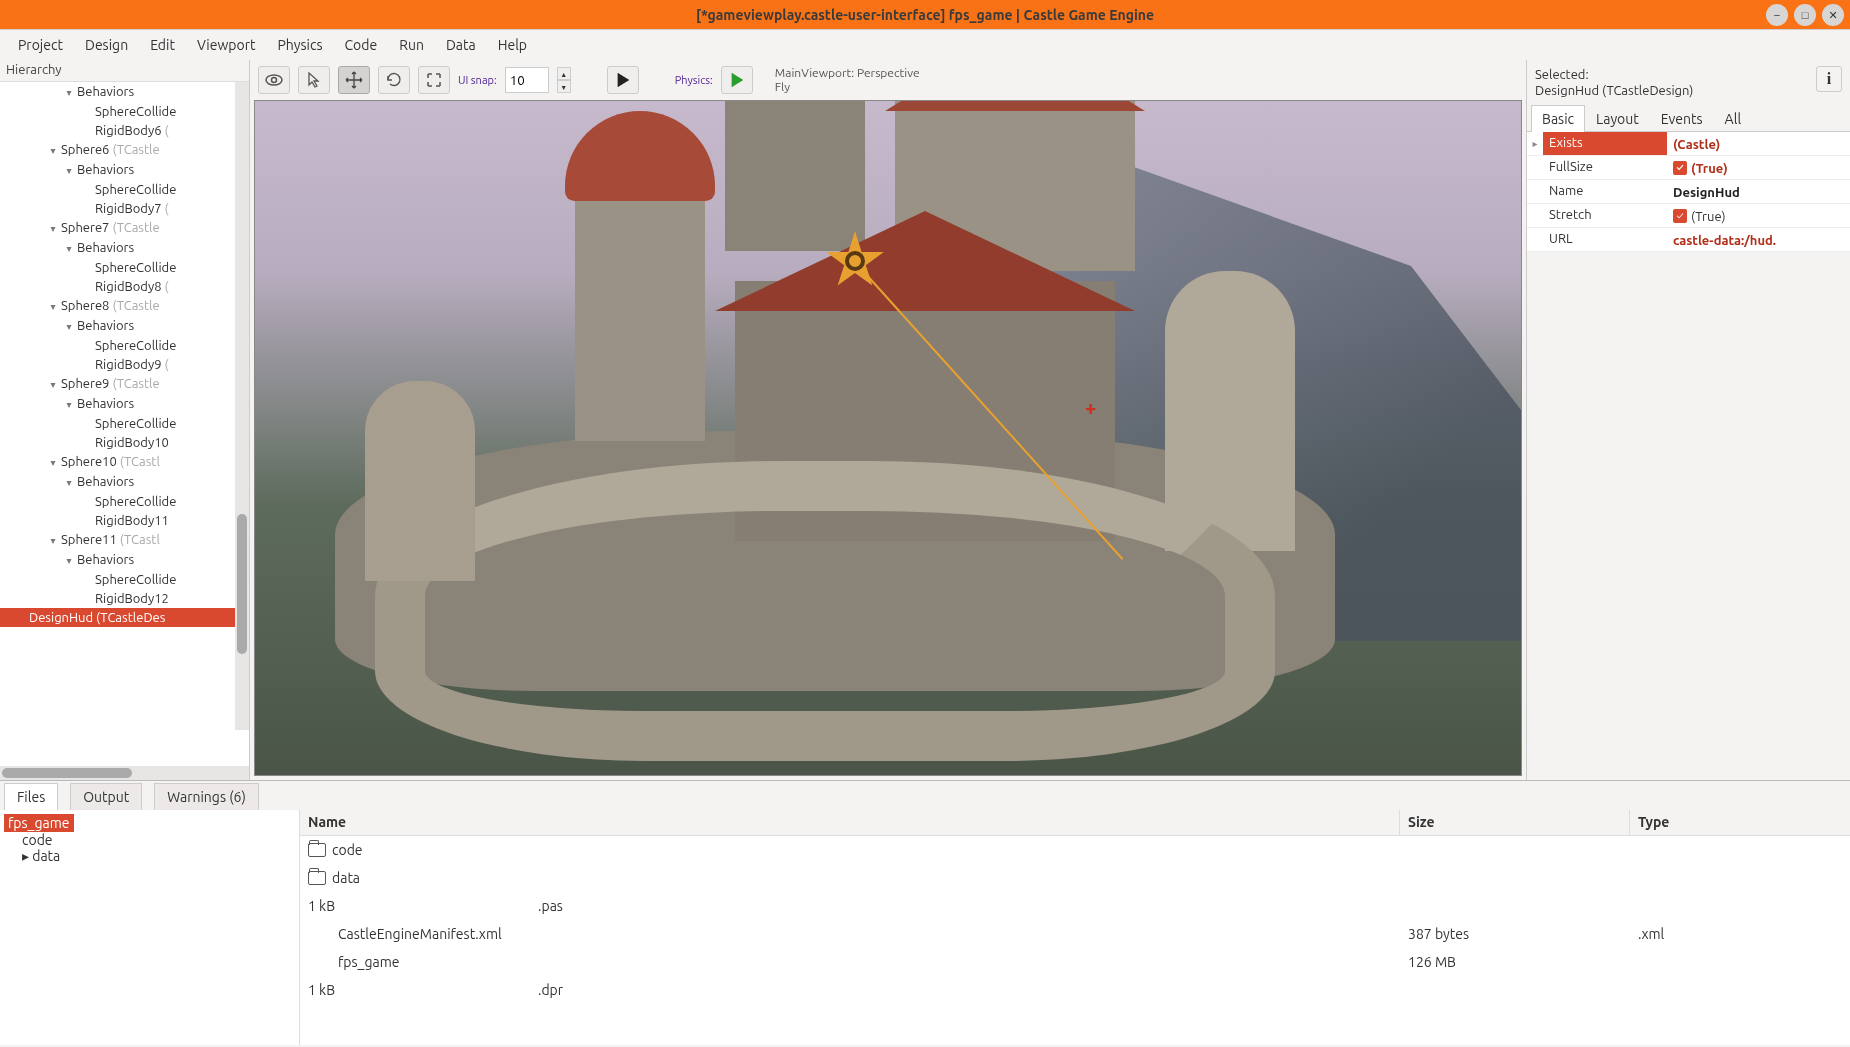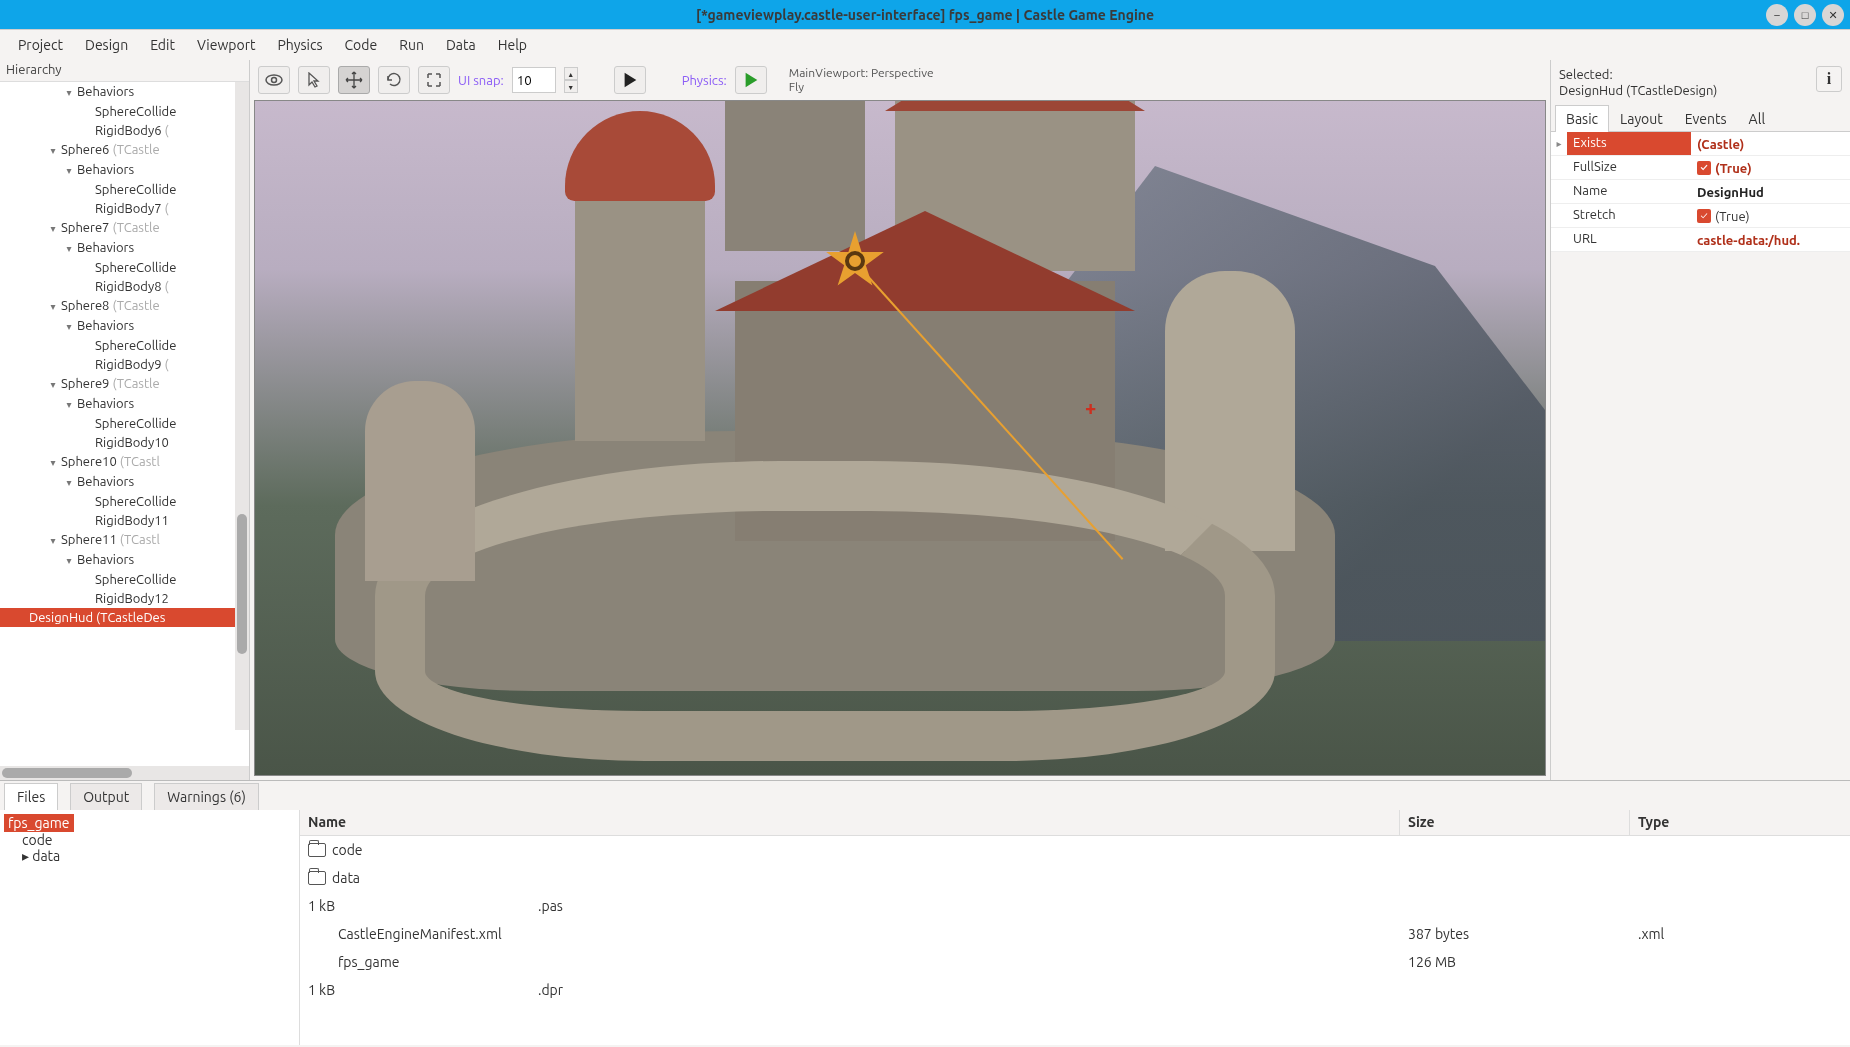--- a/index.html
+++ b/index.html
@@ -1,19 +1,19 @@
 <!DOCTYPE html>
 <html><head>
 <meta charset="utf-8">
 <style>
   * { box-sizing: border-box; margin: 0; padding: 0; font-family: "Ubuntu", "Segoe UI", sans-serif; }
   body { background: #f5f3f2; font-size: 13px; color: #333; overflow: hidden; width: 1850px; height: 1047px; }
 
   
-  .titlebar { height: 30px; background: #0ea5e9; display: flex; align-items: center; justify-content: center; position: relative; border-bottom: 1px solid #d0cecd; }
+  .titlebar { height: 30px; background: #f97316; display: flex; align-items: center; justify-content: center; position: relative; border-bottom: 1px solid #d0cecd; }
   .titlebar-title { font-weight: 600; font-size: 14px; color: #3a3a3a; }
   .window-controls { position: absolute; right: 6px; top: 4px; display: flex; gap: 6px; }
   .window-btn { width: 22px; height: 22px; border-radius: 50%; background: #d8d6d5; display: flex; align-items: center; justify-content: center; font-size: 11px; cursor: pointer; }
 
   
   .menubar { height: 30px; background: #f5f3f2; display: flex; align-items: center; padding: 0 8px; gap: 2px; }
   .menu-item { padding: 4px 10px; border-radius: 3px; cursor: pointer; font-size: 14px; }
 
   
   .main { display: flex; height: 720px; }
@@ -32,21 +32,21 @@
   .tree-arrow { display: inline-block; width: 10px; text-align: center; color: #777; font-size: 10px; }
   .type-hint { color: #aaa; }
   .hscroll { height: 14px; background: #e8e6e5; position: relative; }
   .hthumb { background: #aaa; border-radius: 6px; height: 10px; margin: 2px; width: 130px; position: absolute; left: 0; }
 
   
   .center { flex: 1; display: flex; flex-direction: column; }
   .toolbar { height: 40px; display: flex; align-items: center; padding: 4px 8px; gap: 8px; background: #f5f3f2; }
   .tool-btn { width: 32px; height: 28px; border: 1px solid #ccc; border-radius: 3px; background: #f0eeed; display: flex; align-items: center; justify-content: center; cursor: pointer; }
   .tool-btn.active { background: #d5d3d2; border-color: #aaa; }
-  .toolbar-label { font-size: 13px; color: #8b5cf6; }
+  .toolbar-label { font-size: 11px; color: #4c1d95; }
   .tool-input { width: 44px; height: 26px; border: 1px solid #ccc; padding: 0 4px; }
   .spinner-btns { display: flex; flex-direction: column; }
   .spinner-btns span { width: 14px; height: 13px; border: 1px solid #ccc; font-size: 7px; display: flex; align-items: center; justify-content: center; cursor: pointer; background: #f0eeed; }
   .play-btn svg { width: 18px; height: 18px; }
   .viewport-info { margin-left: 14px; font-size: 12px; color: #555; line-height: 14px; }
   .viewport { flex: 1; background: linear-gradient(180deg, #c7b9cc 0%, #b8adc0 25%, #5d6b5c 60%, #4a5548 100%); border: 1px solid #888; position: relative; overflow: hidden; margin: 0 4px 4px 4px; }
   .castle-scene { position: absolute; inset: 0; }
   .mountain { position: absolute; right: -100px; top: 40px; width: 700px; height: 500px; background: linear-gradient(135deg, #7a8290 0%, #4a525e 70%); clip-path: polygon(20% 100%, 0 60%, 30% 5%, 70% 25%, 100% 80%, 100% 100%); opacity: 0.8; }
   .castle-base { position: absolute; left: 80px; top: 330px; width: 1000px; height: 260px; background: #8a8478; border-radius: 40% 40% 20% 20%; }
   .wall-ring { position: absolute; left: 120px; top: 360px; width: 900px; height: 300px; border: 50px solid #a09888; border-radius: 45% 45% 30% 30%; border-top-color: #b0a898; }
@@ -60,21 +60,21 @@
   .tower.t5 { left: 910px; top: 170px; width: 130px; height: 280px; border-radius: 60px 60px 0 0; background:#b0a898; }
   .main-hall { position: absolute; left: 480px; top: 180px; width: 380px; height: 260px; background: #867e72; }
   .main-hall::before { content:''; position:absolute; top:-70px; left:-20px; width:420px; height:100px; background:#923c2e; clip-path: polygon(0 100%, 50% 0, 100% 100%); }
   .sun-gizmo { position: absolute; left: 570px; top: 130px; width: 60px; height: 60px; }
   .sun-gizmo .star { width: 100%; height: 100%; background: #e8a030; clip-path: polygon(50% 0%, 61% 35%, 98% 35%, 68% 57%, 79% 91%, 50% 70%, 21% 91%, 32% 57%, 2% 35%, 39% 35%); display:flex; align-items:center; justify-content:center; }
   .sun-gizmo .ring { width: 20px; height: 20px; border: 4px solid #5a3810; border-radius: 50%; }
   .sun-line { position: absolute; left: 600px; top: 160px; width: 400px; height: 2px; background: #e8a030; transform-origin: left; transform: rotate(48deg); }
   .crosshair { position: absolute; left: 830px; top: 295px; color: #cc3020; font-size: 20px; font-weight: bold; }
 
   
-  .inspector { width: 300px; background: #f5f3f2; border-left: 1px solid #ccc; display: flex; flex-direction: column; }
+  .inspector { width: 324px; background: #f5f3f2; border-left: 1px solid #ccc; display: flex; flex-direction: column; }
   .inspector-header { padding: 6px 8px; display: flex; justify-content: space-between; align-items: flex-start; }
   .insp-selected { font-size: 13px; color: #333; line-height: 16px; }
   .info-btn { width: 26px; height: 26px; border: 1px solid #ccc; border-radius: 3px; display: flex; align-items: center; justify-content: center; font-weight: bold; font-family: serif; font-size: 16px; cursor: pointer; }
   .inspector-tabs { display: flex; border-bottom: 1px solid #ccc; padding: 0 4px; }
   .insp-tab { padding: 5px 10px; font-size: 14px; cursor: pointer; border: 1px solid transparent; border-bottom: none; position: relative; top: 1px; }
   .insp-tab.active { background: #fff; border-color: #ccc; }
   .inspector-grid { background: #fff; }
   .prop-row { display: flex; height: 24px; align-items: stretch; border-bottom: 1px solid #eee; }
   .prop-arrow { width: 16px; display:flex; align-items:center; justify-content:center; font-size:10px; color:#888; }
   .prop-name { width: 124px; padding: 3px 6px; font-size: 13px; }

